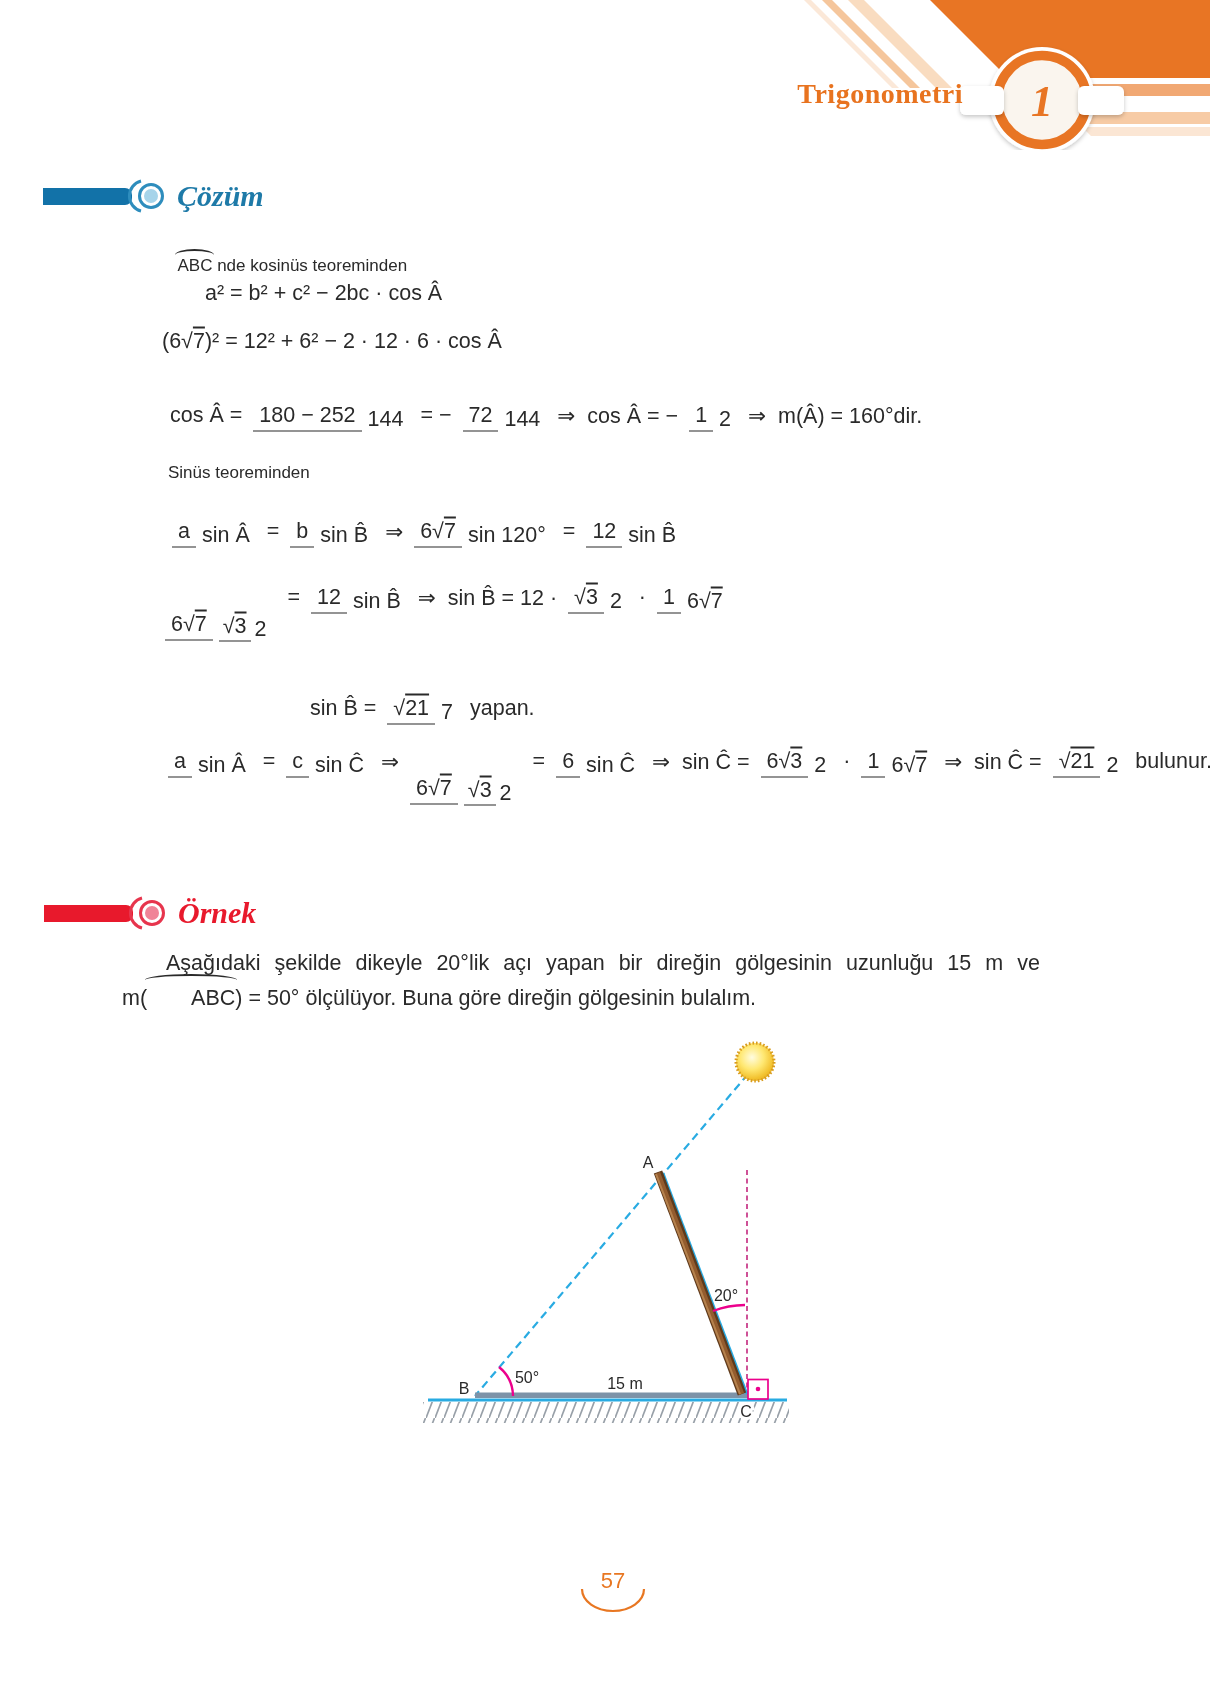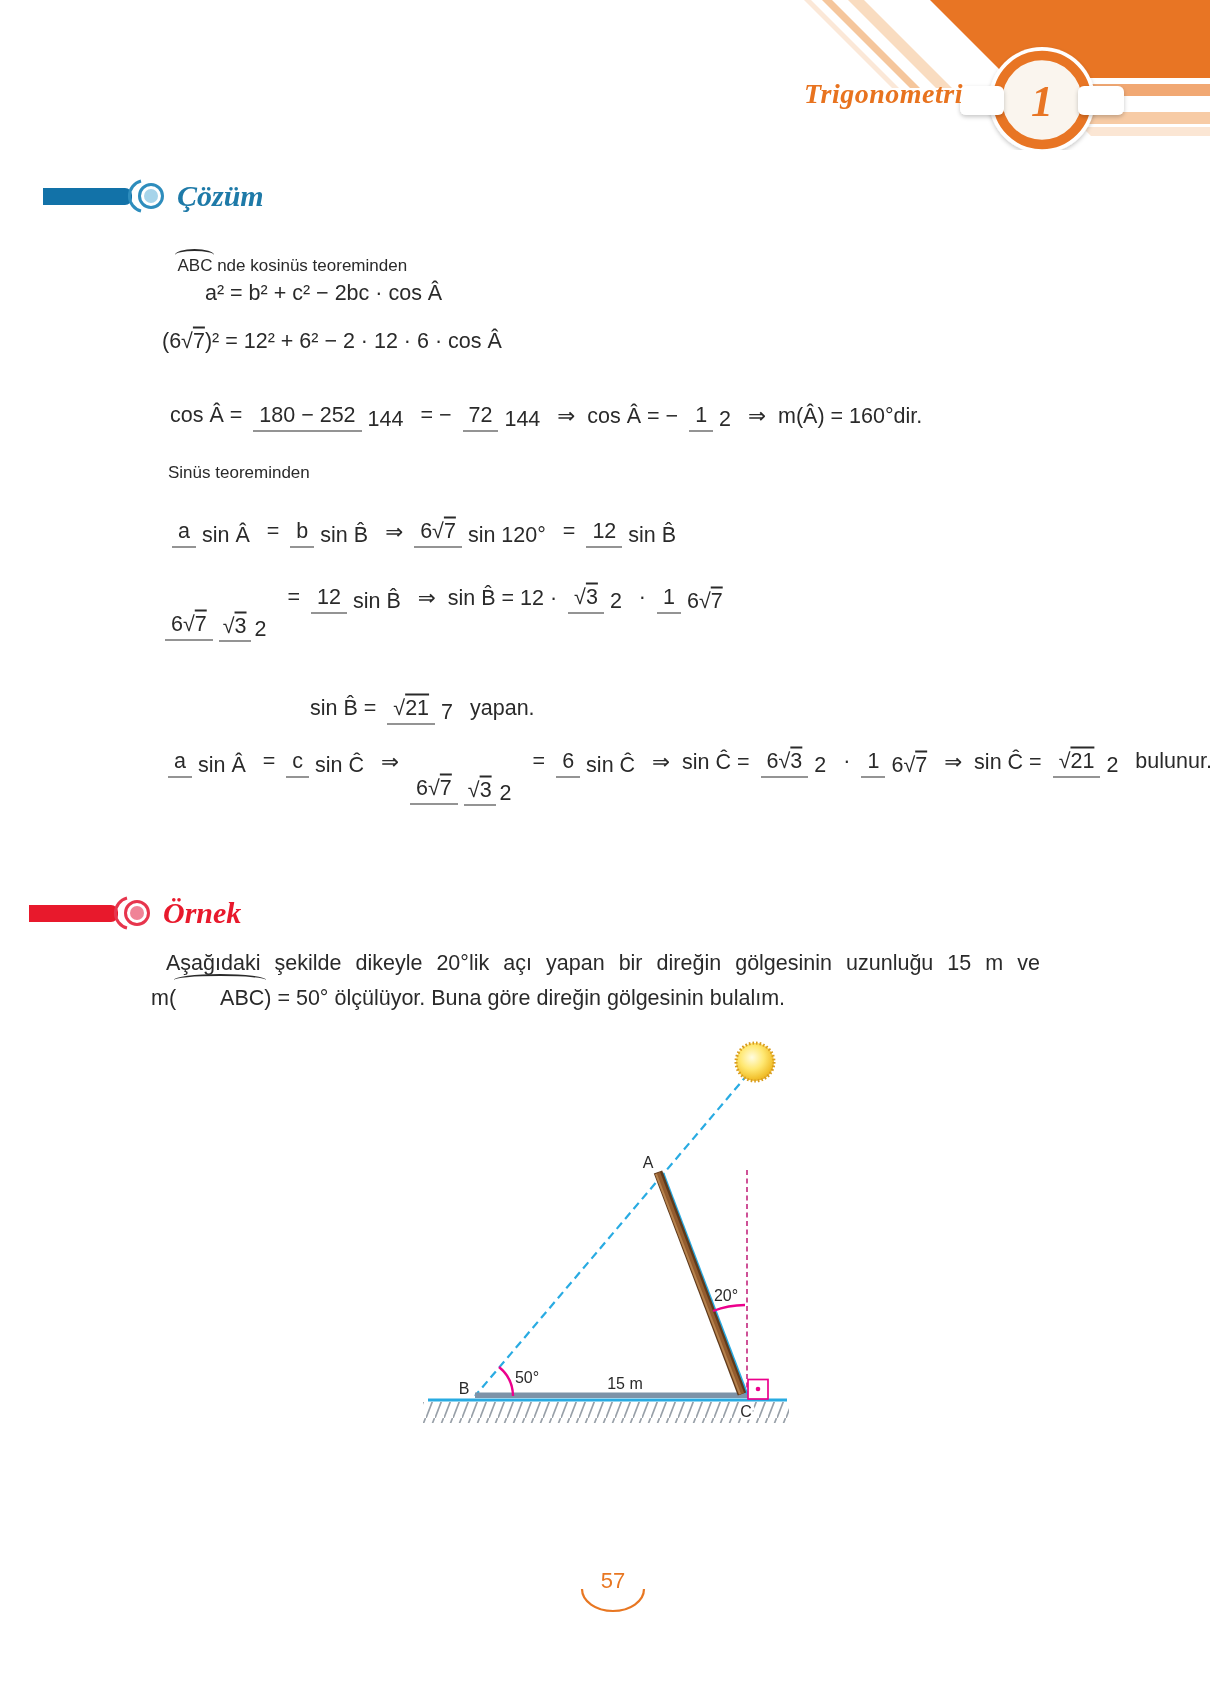--- a/index.html
+++ b/index.html
@@ -6,21 +6,21 @@
   body{
     width:1210px;height:1683px;position:relative;background:#ffffff;
     font-family:"Liberation Sans", sans-serif;color:#2a2a2a;overflow:hidden;
   }
   .abs{position:absolute;}
   svg{display:block;}
 
   
   .chapter-title{
     position:absolute;left:758px;top:78px;width:205px;text-align:right;
-    font-family:"Liberation Serif", serif;font-style:italic;font-weight:bold;
+    font-family:"Liberation Serif", serif;font-weight:bold;
     font-size:28px;color:#e8731f;letter-spacing:.5px;
   }
 
   
   .section-header{position:absolute;display:flex;align-items:center;height:40px;}
   .hdr-bar{width:89px;height:17px;border-radius:0 7px 7px 0;}
   .hdr-bar.blue{background:#1272a8;}
   .hdr-bar.red{background:#e8192c;}
   .hdr-icon{margin-left:-6px;}
   .hdr-title{
@@ -48,21 +48,21 @@
   .overarc::before{
     content:"";position:absolute;top:-7px;left:-2px;right:-2px;height:10px;
     border-top:2.4px solid #2a2a2a;border-radius:50% 50% 0 0;
   }
 
   
   .example-text{
     position:absolute;left:122px;top:946px;width:918px;margin:0;
     font-size:21.5px;line-height:1.62;text-align:justify;text-indent:44px;
   }
-  .nowrap{white-space:nowrap;margin-left:29px;}
+  .nowrap{white-space:nowrap;}
 </style>
 </head>
 <body>
 
 <svg class="abs" style="left:0;top:0" width="1210" height="150" viewBox="0 0 1210 150">
   <defs>
     <filter id="softsh" x="-30%" y="-30%" width="160%" height="160%">
       <feDropShadow dx="0" dy="2" stdDeviation="2.2" flood-color="#000000" flood-opacity="0.22"></feDropShadow>
     </filter>
   </defs>
@@ -221,21 +221,21 @@
       <span class="d">6√<span class="ov">7</span></span>
     </span>
   <span class="tok">⇒  sin Ĉ =</span>
   <span class="frac">
       <span class="n">√<span class="ov">21</span></span>
       <span class="d">2</span>
     </span>
   <span class="tok">bulunur.</span>
 </div>
 
-<div class="section-header" style="left:29px;top:893px">
+<div class="section-header" style="left:44px;top:893px">
   <div class="hdr-bar red"></div>
   <svg class="hdr-icon" width="42" height="38" viewBox="0 0 42 38">
     <path d="M15,4 A15.5,15.5 0 0 0 15,34" fill="none" stroke="#e7354d" stroke-width="3"></path>
     <circle cx="25" cy="19" r="11.5" fill="#ffffff" stroke="#e7354d" stroke-width="3"></circle>
     <circle cx="25" cy="19" r="7" fill="#f08397"></circle>
   </svg>
   <span class="hdr-title red">Örnek</span>
 </div>
 
 <p class="example-text"><span>Aşağıdaki şekilde dikeyle 20°lik açı yapan bir direğin gölgesinin uzunluğu 15 m ve </span><span class="nowrap"><span>m(</span><span class="overarc">ABC</span><span>) = 50°</span></span><span> ölçülüyor. Buna göre direğin gölgesinin bulalım.</span></p>

